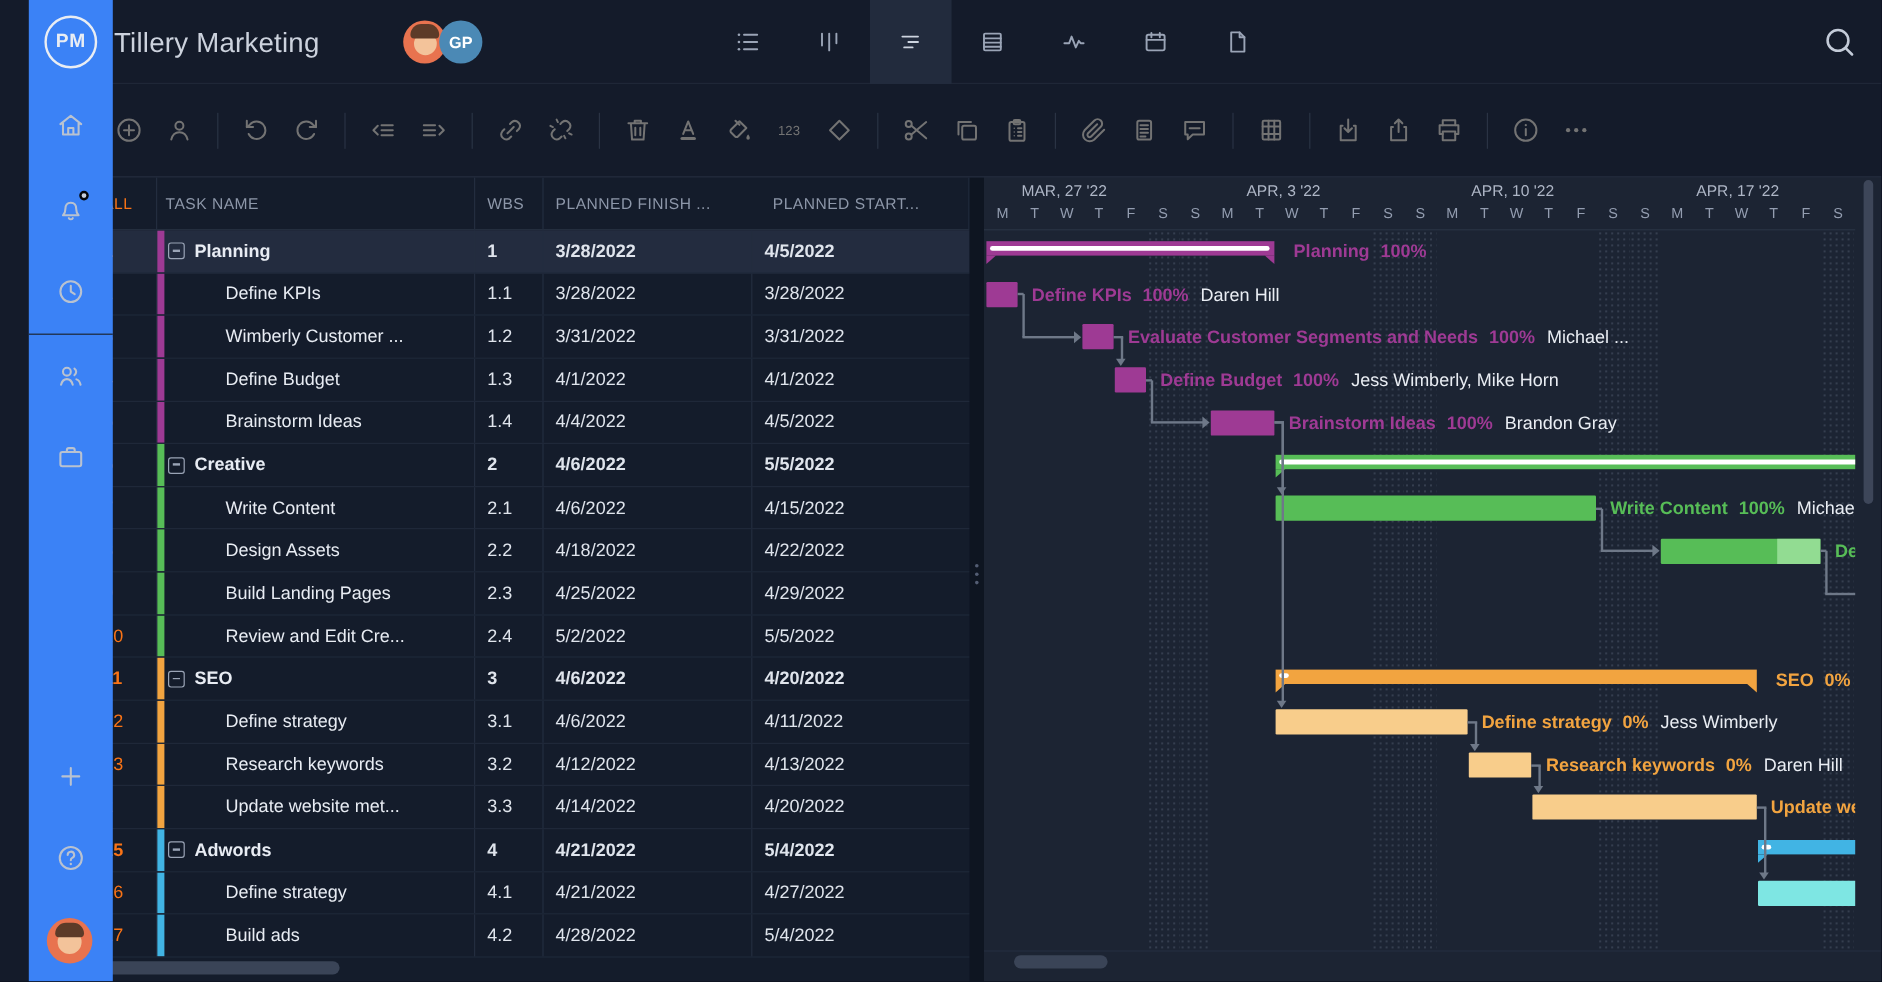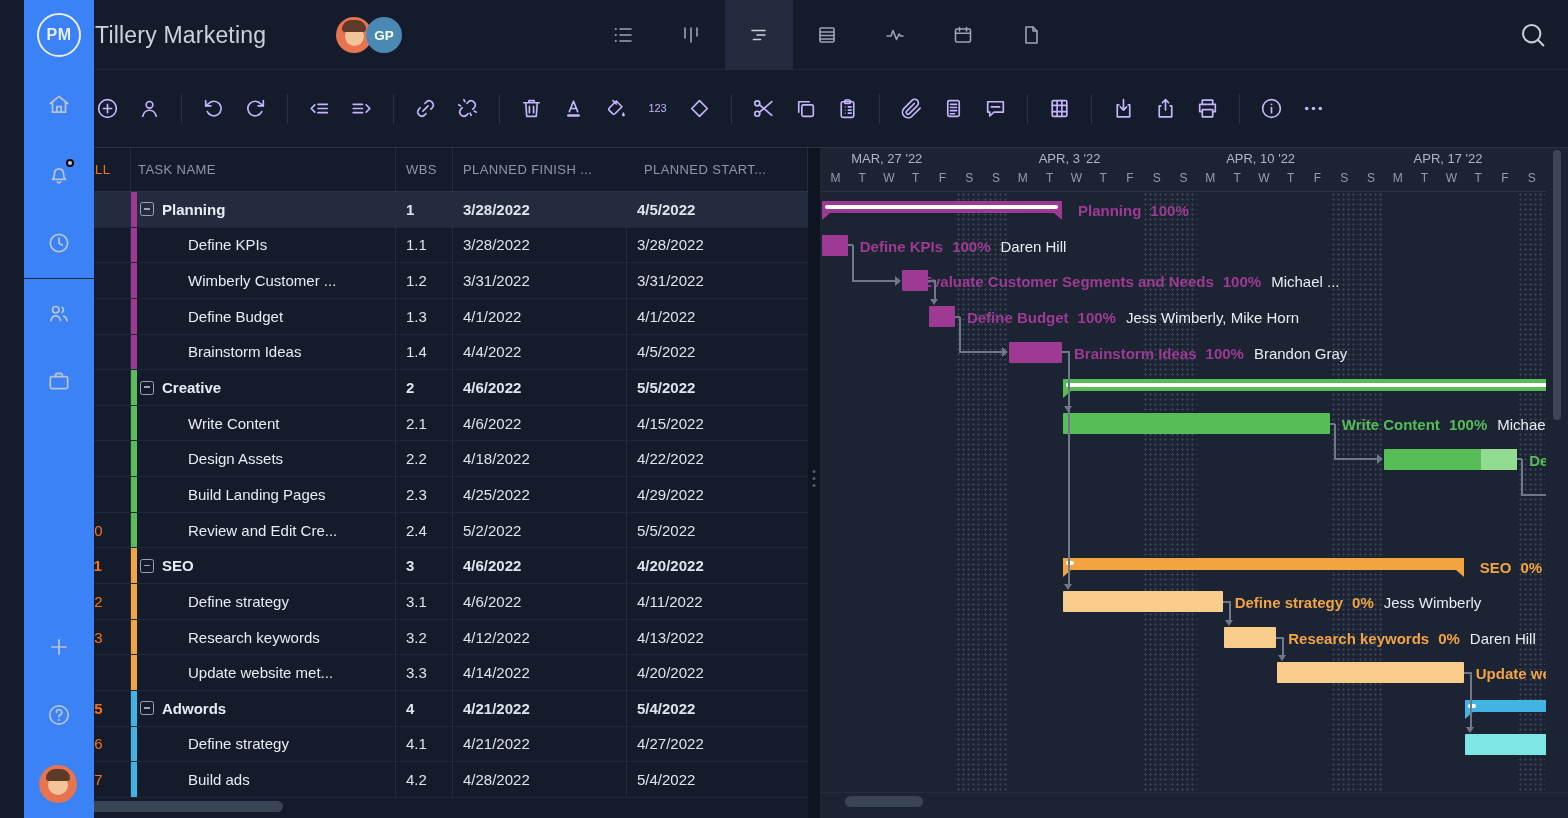--- a/index.html
+++ b/index.html
@@ -30,21 +30,21 @@
   .nav-tab{width:68px;height:70px;display:flex;align-items:center;justify-content:center;color:#9aa4b6;cursor:pointer;}
   .nav-tab.active{background:#222b3d;color:#cdd4e0;}
   .nav-tab .icon{width:24px;height:24px;}
   .search-btn{position:absolute;left:1447px;top:19px;width:32px;height:32px;color:#c3cbd8;}
   .icon svg{display:block;width:100%;height:100%;stroke:currentColor;fill:none;stroke-width:1.6;stroke-linecap:round;stroke-linejoin:round;}
   
   .toolbar{position:absolute;left:70px;top:70px;width:1498px;height:78px;background:#141b2a;border-bottom:1px solid #2a3344;
            display:flex;align-items:center;padding-left:25px;}
   .tb-group{display:flex;align-items:center;gap:17px;}
   .tb-divider{width:1px;height:30px;background:#2a3344;margin:0 19px;}
-  .toolbar .icon{width:25px;height:25px;color:#c4b5fd;cursor:pointer;}
+  .toolbar .icon{width:25px;height:25px;color:#737373;cursor:pointer;}
   
   .table-panel{position:absolute;left:70px;top:148px;width:738px;height:670px;background:#141c2b;}
   .thead{position:absolute;left:0;top:0;width:738px;height:44px;border-bottom:1px solid #2a3344;display:flex;
          font-size:13px;color:#8d97a9;letter-spacing:.4px;}
   .thead .hc{display:flex;align-items:center;border-right:1px solid #232d3f;white-space:nowrap;overflow:hidden;}
   .tbody{position:absolute;left:0;top:44px;width:738px;height:606px;}
   .trow{position:relative;display:flex;width:738px;height:35.65px;border-bottom:1px solid #1f2839;font-size:15px;cursor:pointer;}
   .trow.selected{background:#232c3f;}
   .trow .tc{display:flex;align-items:center;border-right:1px solid #232d3f;height:100%;white-space:nowrap;overflow:hidden;}
   .c-num{width:61px;padding-left:16px;color:#f97316;}
@@ -683,21 +683,21 @@
         <div class="weekend" style="left: 510.82px; width: 26.78px;"></div>
         <div class="weekend" style="left: 537.6px; width: 26.78px;"></div>
         <div class="weekend" style="left: 698.28px; width: 26.78px;"></div>
         <div class="bar summary" style="left: 2px; width: 240.02px; top: 9px; background: rgb(158, 58, 148); --c: #9e3a94;">
           <div class="prog" style="width: calc(100% - 7px);"></div>
         </div>
         <div class="glabel" style="left: 258.02px; top: 18px; color: rgb(158, 58, 148);"><span class="nm">Planning</span><span class="pc">100%</span></div>
         <div class="bar task" style="left: 2px; width: 25.78px; top: 42.65px; background: rgb(158, 58, 148);"></div>
         <div class="glabel" style="left: 39.78px; top: 53.65px; color: rgb(158, 58, 148);"><span class="nm">Define KPIs</span><span class="pc">100%</span><span class="as">Daren Hill</span></div>
         <div class="bar task" style="left: 82.34px; width: 25.78px; top: 78.3px; background: rgb(158, 58, 148);"></div>
-        <div class="glabel" style="left: 102px; top: 89.3px; color: rgb(158, 58, 148);"><span class="nm">Evaluate Customer Segments and Needs</span><span class="pc">100%</span><span class="as">Michael ...</span></div>
+        <div class="glabel" style="left: 120px; top: 89.3px; color: rgb(158, 58, 148);"><span class="nm">Evaluate Customer Segments and Needs</span><span class="pc">100%</span><span class="as">Michael ...</span></div>
         <div class="bar task" style="left: 109.12px; width: 25.78px; top: 113.95px; background: rgb(158, 58, 148);"></div>
         <div class="glabel" style="left: 146.9px; top: 124.95px; color: rgb(158, 58, 148);"><span class="nm">Define Budget</span><span class="pc">100%</span><span class="as">Jess Wimberly, Mike Horn</span></div>
         <div class="bar task" style="left: 189.46px; width: 52.56px; top: 149.6px; background: rgb(158, 58, 148);"></div>
         <div class="glabel" style="left: 254.02px; top: 160.6px; color: rgb(158, 58, 148);"><span class="nm">Brainstorm Ideas</span><span class="pc">100%</span><span class="as">Brandon Gray</span></div>
         <div class="bar summary" style="left: 243.02px; width: 802.4px; top: 187.25px; background: rgb(87, 189, 87); --c: #57bd57;">
           <div class="prog" style="width: calc(100% - 7px);"></div>
         </div>
         <div class="bar task" style="left: 243.02px; width: 266.8px; top: 220.9px; background: rgb(87, 189, 87);"></div>
         <div class="glabel" style="left: 521.82px; top: 231.9px; color: rgb(87, 189, 87);"><span class="nm">Write Content</span><span class="pc">100%</span><span class="as">Michael ...</span></div>
         <div class="bar task" style="left: 564.38px; width: 132.9px; top: 256.55px; background: rgb(87, 189, 87);">

